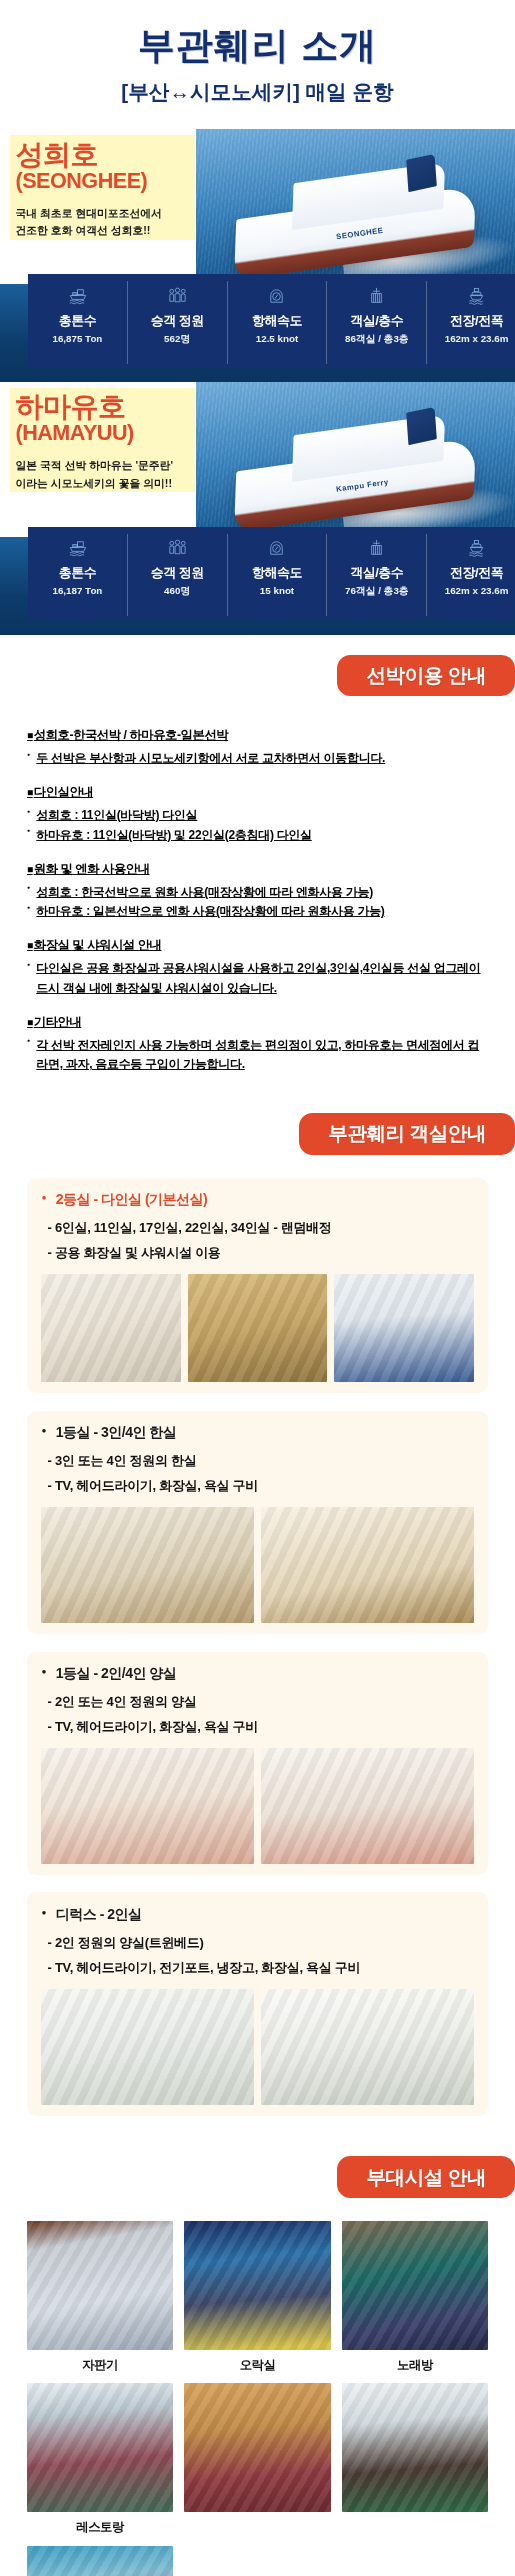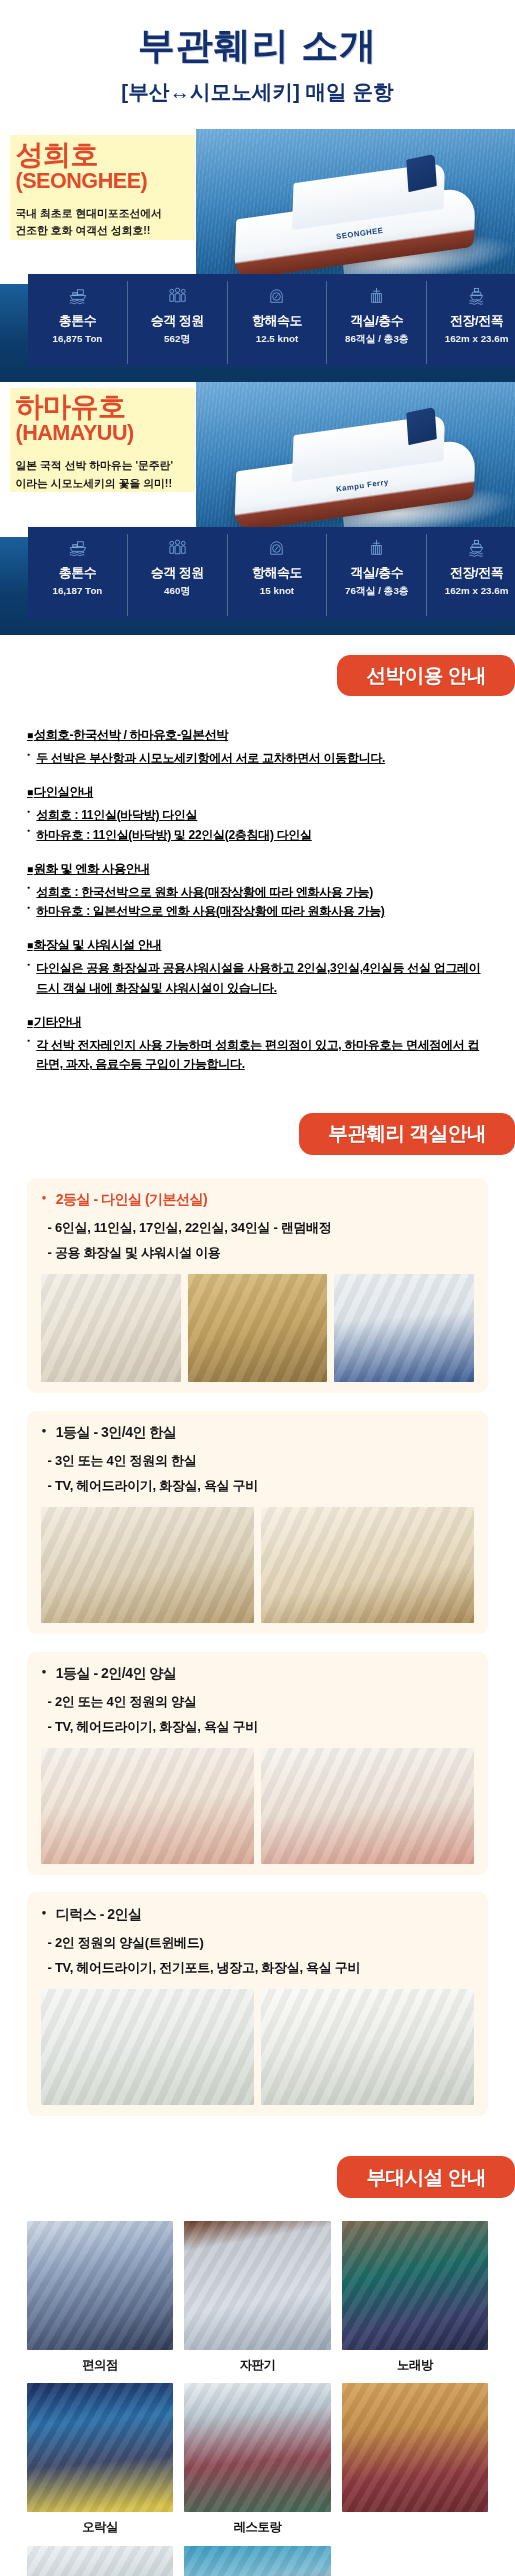--- a/index.html
+++ b/index.html
@@ -507,36 +507,32 @@
 <div class="spacer-44"></div>
 
 <div class="pill-wrap">
   <div class="pill">부대시설 안내</div>
 </div>
 
 <div class="spacer-44"></div>
 
 <div class="fac-grid">
   <div class="fac-item">
-    <div class="fac-photo f1"></div>
-    <div class="fac-label">편의점</div>
-  </div>
-  <div class="fac-item">
     <div class="fac-photo f3"></div>
     <div class="fac-label">자판기</div>
   </div>
   <div class="fac-item">
+    <div class="fac-photo f5"></div>
+    <div class="fac-label">오락실</div>
+  </div>
+  <div class="fac-item">
     <div class="fac-photo f4"></div>
     <div class="fac-label">노래방</div>
   </div>
   <div class="fac-item">
-    <div class="fac-photo f5"></div>
-    <div class="fac-label">오락실</div>
-  </div>
-  <div class="fac-item">
     <div class="fac-photo f6"></div>
     <div class="fac-label">레스토랑</div>
   </div>
   <div class="fac-item">
     <div class="fac-photo f7"></div>
 
   </div>
   <div class="fac-item">
     <div class="fac-photo f8"></div>
 

